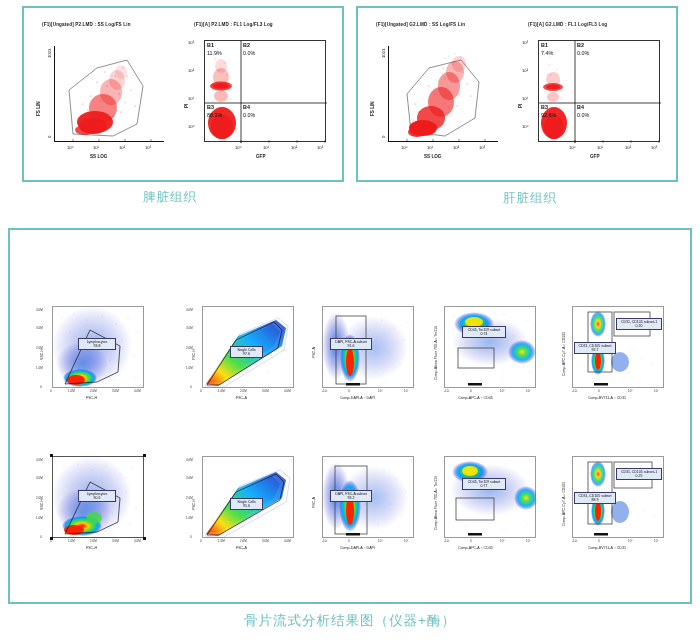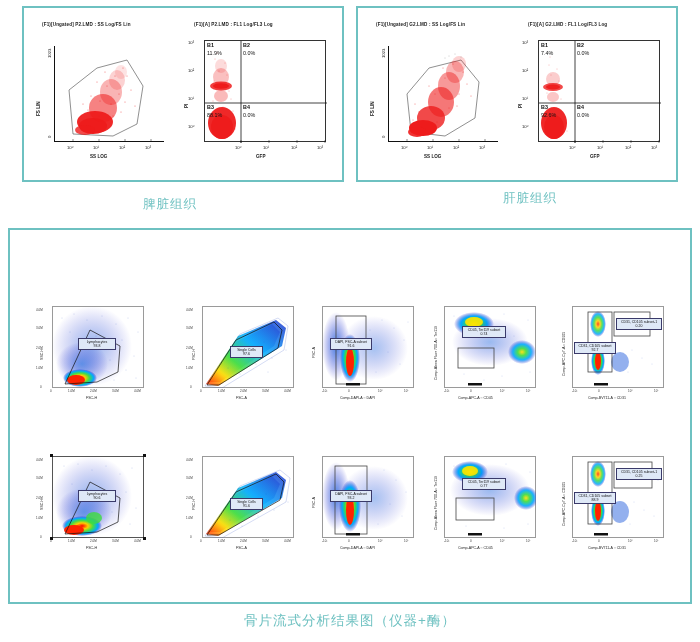--- a/index.html
+++ b/index.html
@@ -21,21 +21,21 @@
   #panel-bone{left:8px;top:228px;width:684px;height:376px;}
 
   .caption{
     position:absolute;
     color:#6ec1c1;
     font-size:12.5px;
     letter-spacing:1px;
     text-align:center;
     white-space:nowrap;
   }
-  #caption-spleen{left:110px;top:196px;width:120px;}
+  #caption-spleen{left:110px;top:189px;width:120px;}
   #caption-liver{left:470px;top:190px;width:120px;}
   #caption-bone{left:200px;top:612px;width:300px;font-size:13.5px;}
 
   
   .fc-title{
     position:absolute;font-size:4.6px;font-weight:bold;color:#1a1a1a;
     white-space:nowrap;letter-spacing:0.15px;
   }
   .axis-lbl{
     position:absolute;font-size:4.6px;font-weight:bold;color:#1a1a1a;

